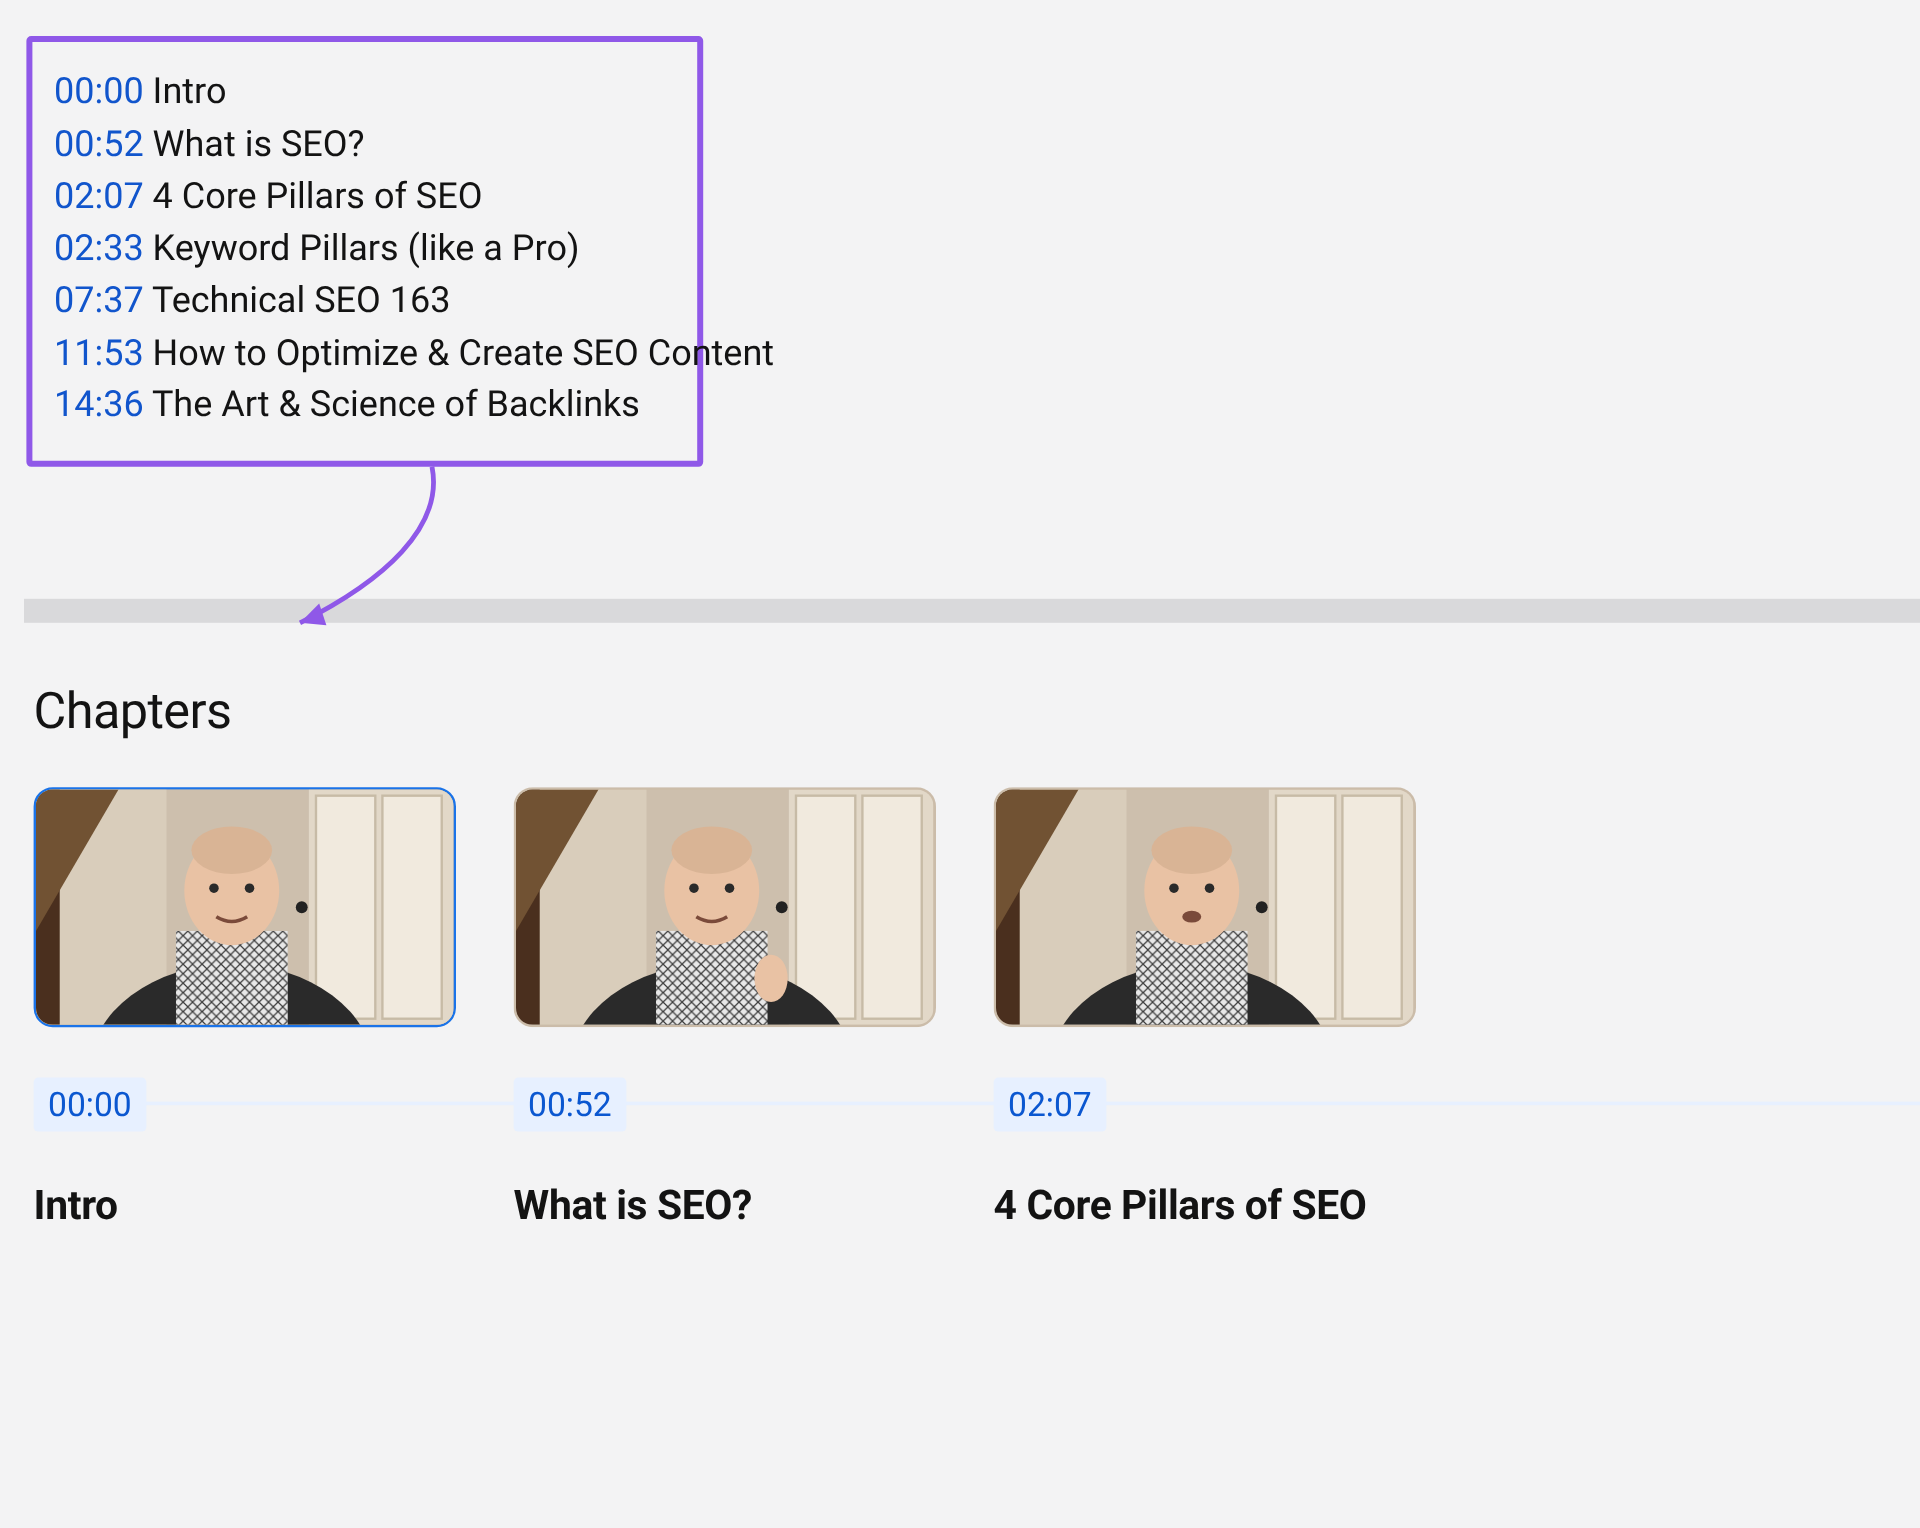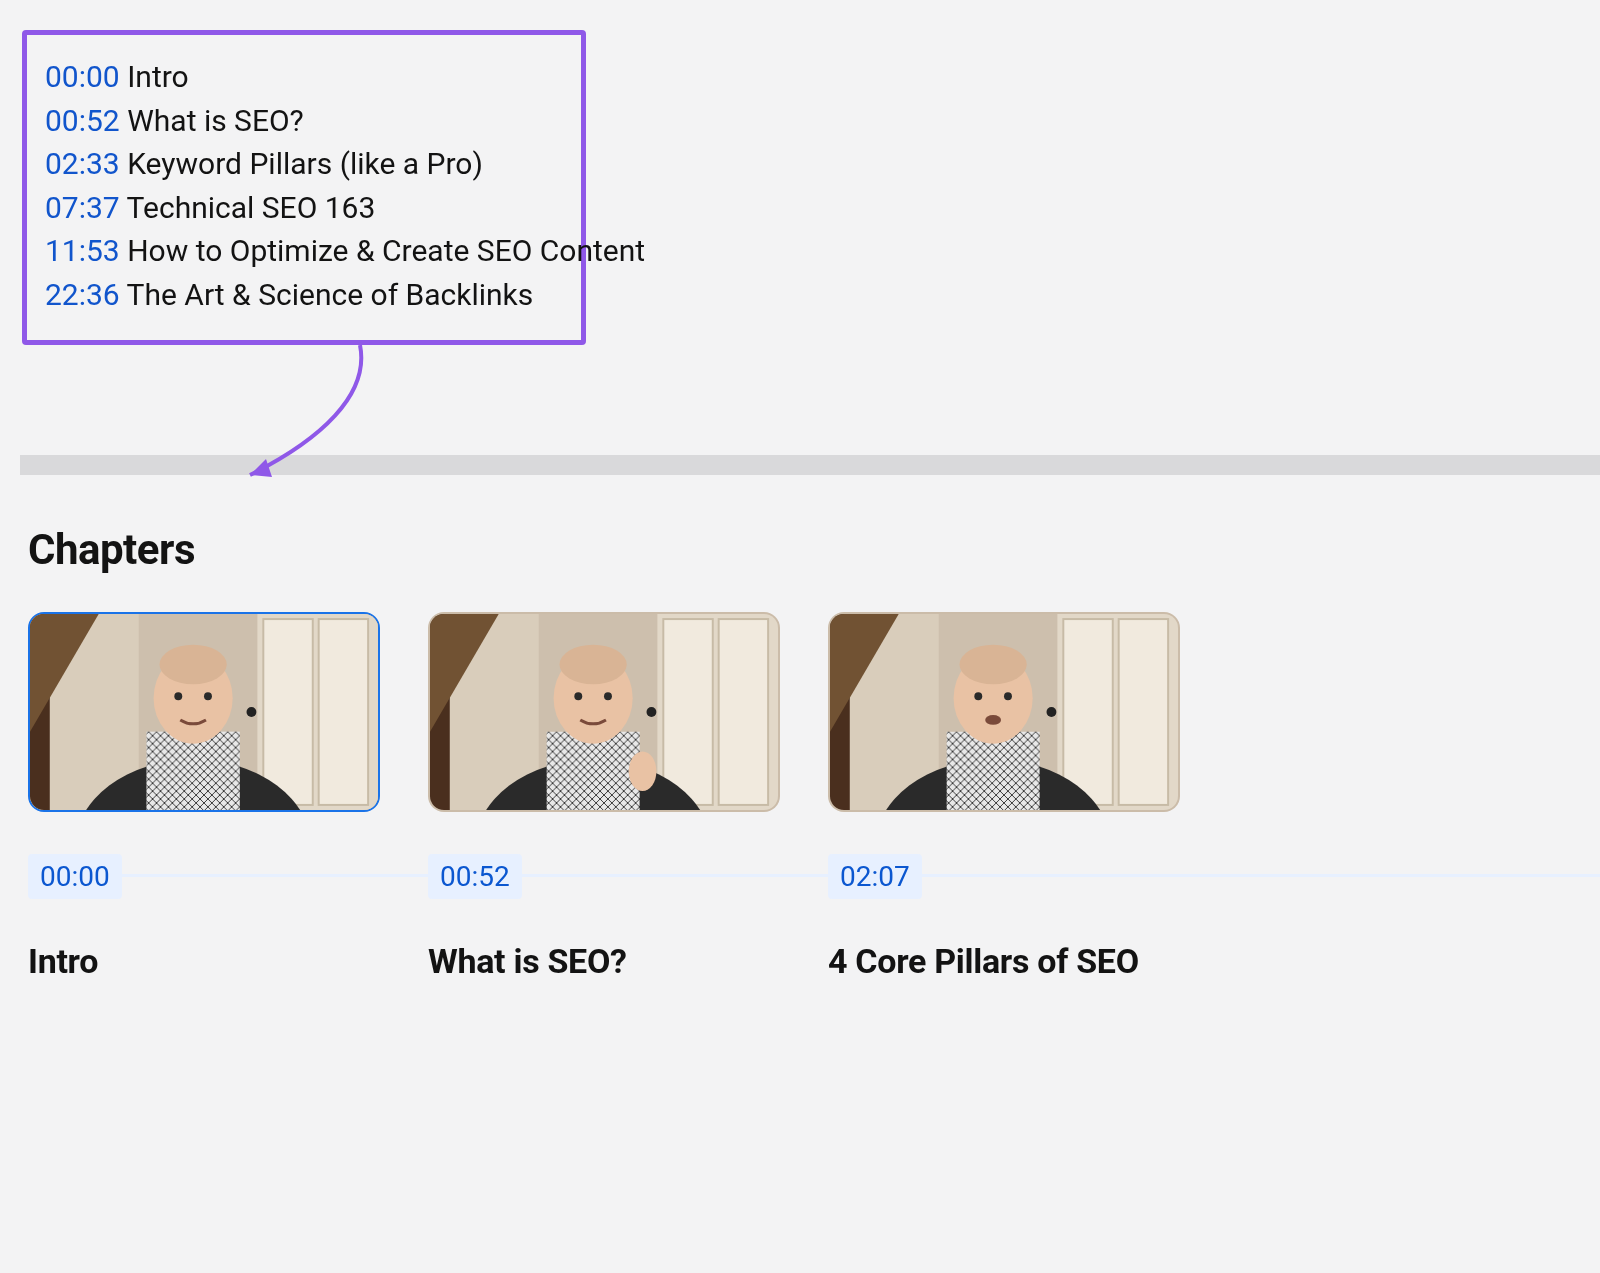--- a/index.html
+++ b/index.html
@@ -74,21 +74,21 @@
     margin-left:20px;
     margin-top:-20px;
   }
 
   
   .chapters{
     margin:50px 0 0 28px;
   }
   .chapters-heading{
     font-size:42px;
-    font-weight:700;
+    font-weight:400;
     margin:0 0 38px 0;
     letter-spacing:-0.5px;
   }
 
   .chapter-row{
     display:flex;
     gap:48px;
     position:relative;
   }
   
@@ -154,33 +154,37 @@
 <div class="ts-box">
   <div class="ts-line">
     <span class="ts-time">00:00</span>
     <span class="ts-label"> <span>Intro</span></span>
   </div>
   <div class="ts-line">
     <span class="ts-time">00:52</span>
     <span class="ts-label"> <span>What is SEO?</span></span>
   </div>
   <div class="ts-line">
+    <span class="ts-time">02:07</span>
+    <span class="ts-label"> <span>4 Core Pillars of SEO</span></span>
+  </div>
+  <div class="ts-line">
     <span class="ts-time">02:33</span>
     <span class="ts-label"> <span>Keyword Pillars (like a Pro)</span></span>
   </div>
   <div class="ts-line">
     <span class="ts-time">07:37</span>
     <span class="ts-label"> <span>Technical SEO 163</span></span>
   </div>
   <div class="ts-line">
     <span class="ts-time">11:53</span>
     <span class="ts-label"> <span>How to Optimize &amp; Create SEO Content</span></span>
   </div>
   <div class="ts-line">
-    <span class="ts-time">22:36</span>
+    <span class="ts-time">14:36</span>
     <span class="ts-label"> <span>The Art &amp; Science of Backlinks</span></span>
   </div>
 </div>
 
 <div class="arrow-wrap">
   <svg class="arrow-svg" viewBox="0 0 170 170">
     <path d="M150 10 C 160 60, 110 105, 40 140"></path>
     <polygon points="40,140 56,124 62,142"></polygon>
   </svg>
 </div>

